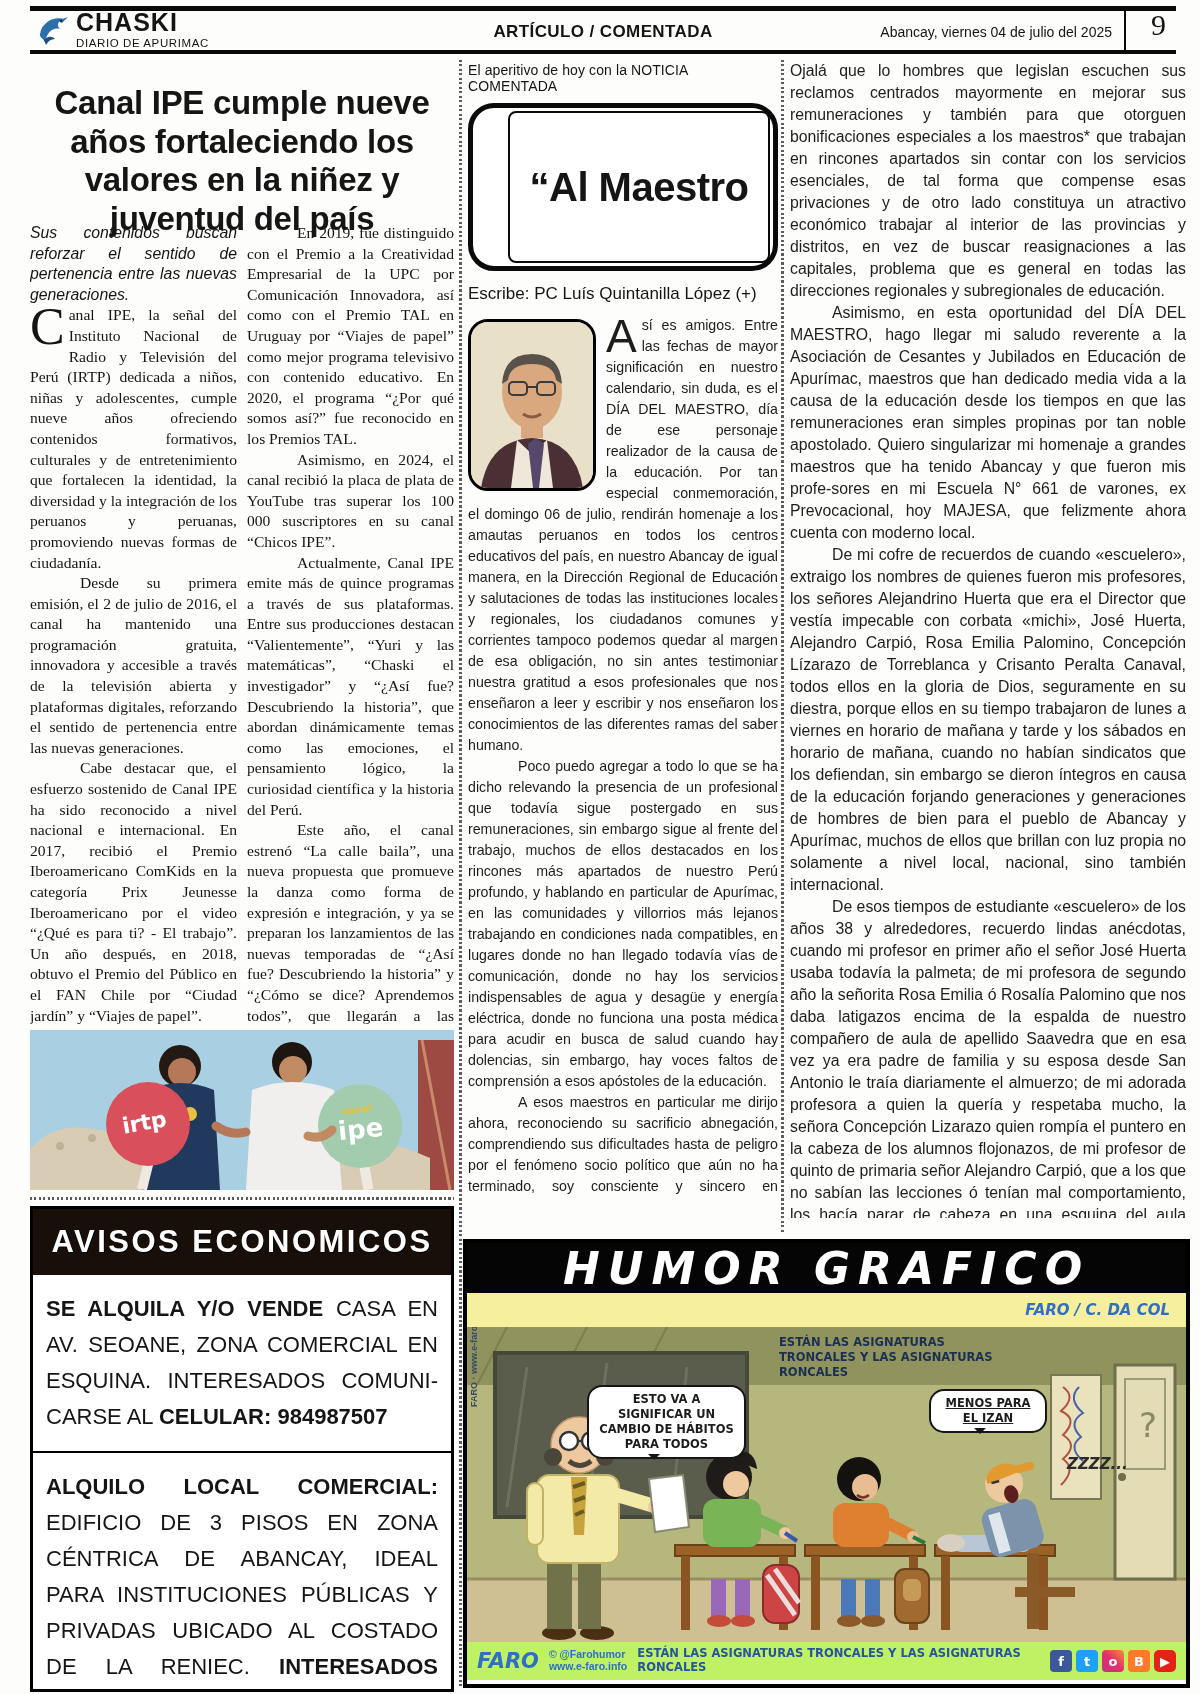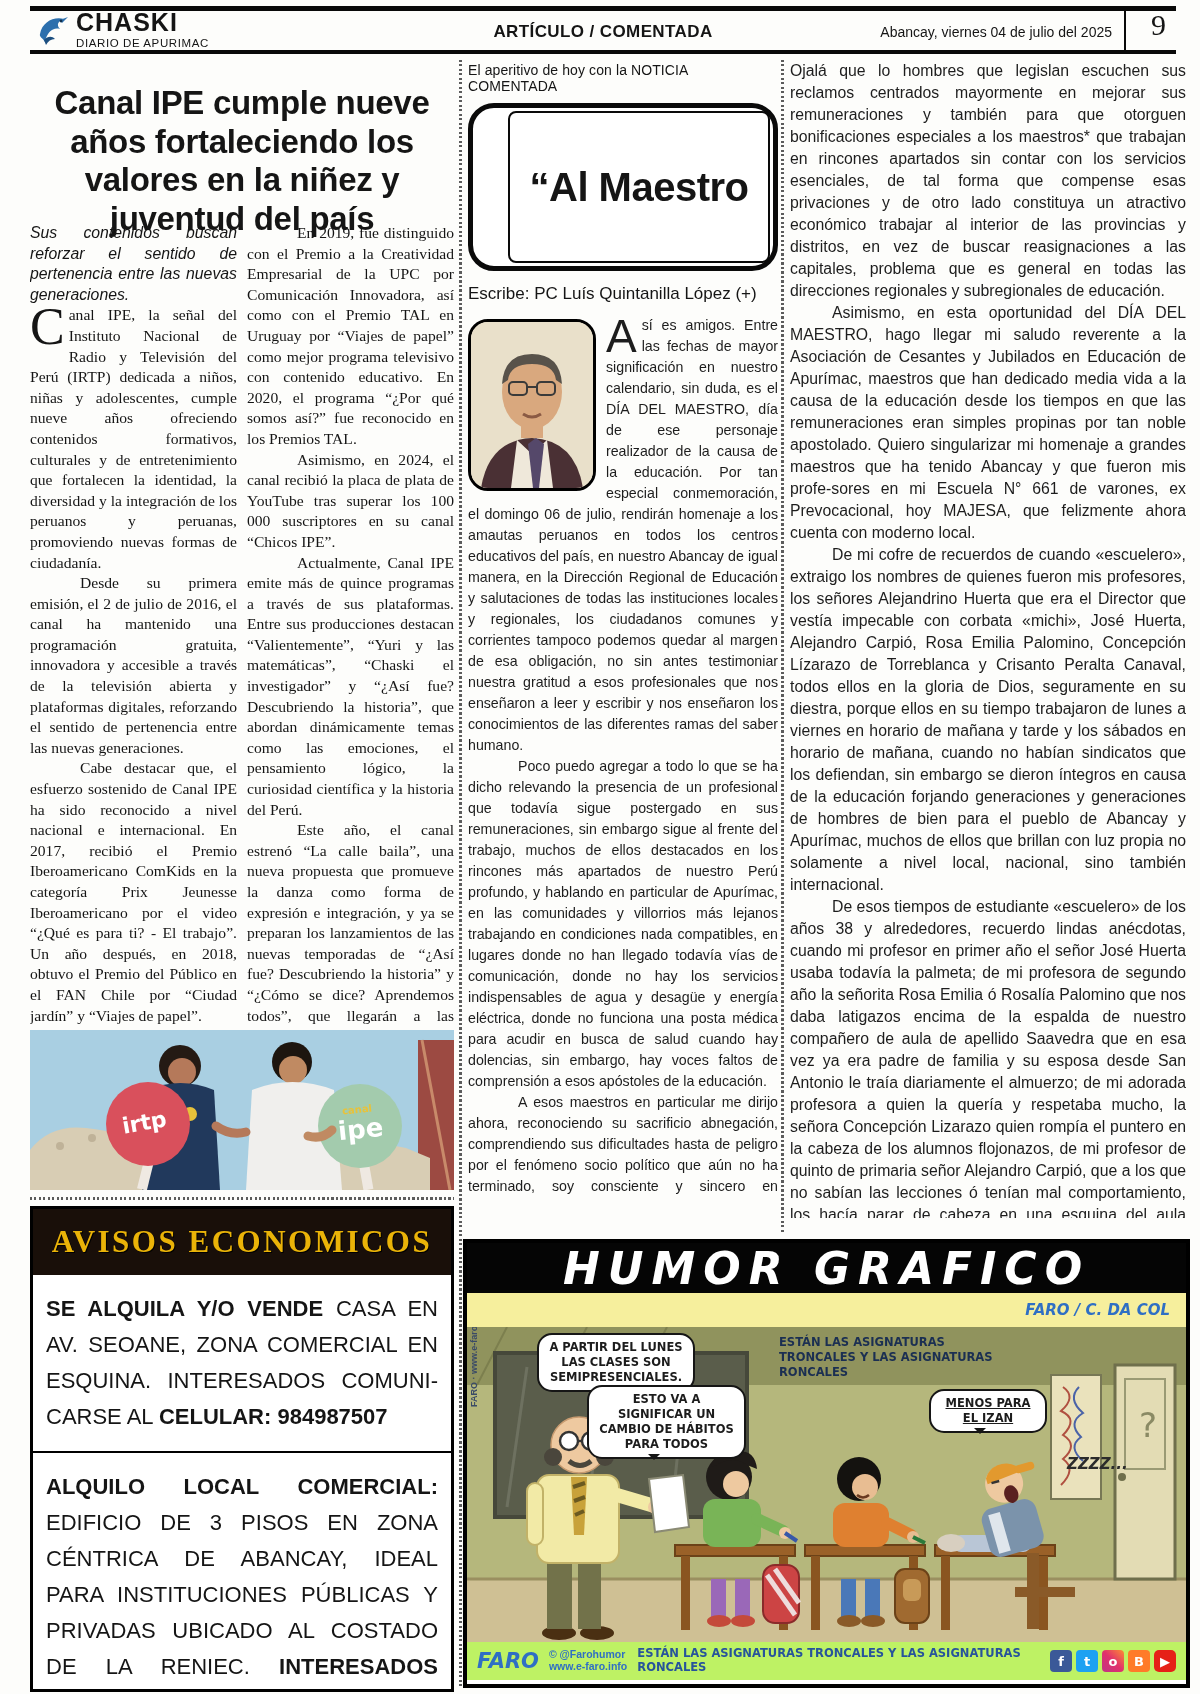--- a/index.html
+++ b/index.html
@@ -41,21 +41,21 @@
   .indent { text-indent:50px; }
   .dropcap-serif { float:left; font-size:52px; line-height:40px; padding:2px 4px 0 0; font-family:"Liberation Serif",serif; }
   .dropcap-sans { float:left; font-size:46px; line-height:38px; padding:2px 5px 0 0; font-family:"Liberation Sans",sans-serif; }
 
   .la-photo { position:absolute; top:970px; left:0; width:424px; height:160px; overflow:hidden; background:#a9cfe2; }
   .sign-label { position:absolute; color:#fff; font-weight:bold; font-family:"DejaVu Sans",sans-serif; }
 
   
   .avisos { left:30px; top:1206px; width:424px; height:486px; border:3px solid #000; background:#fff; }
   .avisos-band { height:66px; background:#190f09; display:flex; align-items:center; justify-content:center; }
-  .avisos-title { color:#eab308; font-family:Liberation Serif, serif; font-weight:bold; font-size:31px; letter-spacing:2.5px; text-shadow:1px 1px 0 #000; }
+  .avisos-title { color:#ffffff; font-family:Liberation Sans, sans-serif; font-weight:bold; font-size:31px; letter-spacing:2.5px; text-shadow:1px 1px 0 #000; }
   .ad { padding:16px 13px 10px 13px; font-size:22px; line-height:36px; text-align:justify; font-family:"Liberation Sans",sans-serif; }
   .ad b { font-weight:bold; }
   .ad-divider { height:2px; background:#000; margin:6px 0 0 0; }
 
   
   .mid { left:468px; top:62px; width:310px; }
   .kicker { font-size:14px; letter-spacing:.1px; }
   .mid-titlebox { margin-top:9px; height:168px; border:5px solid #0a0a0a; border-radius:26px; position:relative; background:#fff; }
   .mid-titlebox .inner { position:absolute; inset:3px; border:2px solid #0a0a0a; border-radius:8px; display:flex; flex-direction:column; align-items:center; justify-content:center;margin-left:32px; }
   .mid-title-line { font-size:40px; font-weight:bold; line-height:1.25; letter-spacing:-.5px; font-family:"Liberation Sans",sans-serif; }
@@ -320,21 +320,20 @@
             <rect x="524" y="182" width="12" height="40" fill="#dfe6ec"></rect>
             <circle cx="548" cy="156" r="19" fill="#eec9a0"></circle>
             <ellipse cx="552" cy="168" rx="7" ry="9" fill="#5a2020"></ellipse>
             <path d="M532 146 a19 16 0 0 1 32 -4 l8 6 l-40 4 Z" fill="#e2992e"></path>
             <rect x="562" y="142" width="20" height="8" rx="4" fill="#e2992e"></rect>
             <line x1="536" y1="152" x2="544" y2="152" stroke="#333" stroke-width="2.5"></line>
           </g>
         </g>
       </svg>
       <div class="side-credit">FARO · www.e-faro.info</div>
-      <div class="bubble" style="left:70px; top:6px; width:158px;">A PARTIR DEL LUNES LAS CLASES SON SEMIPRESENCIALES.</div>
       <div class="bubble" style="left:120px; top:58px; width:159px;">ESTO VA A SIGNIFICAR UN CAMBIO DE HÁBITOS PARA TODOS</div>
       <div class="scene-caption" style="left:312px; top:8px; width:220px;">ESTÁN LAS ASIGNATURAS TRONCALES Y LAS ASIGNATURAS RONCALES</div>
       <div class="bubble" style="left:462px; top:62px; width:118px;text-decoration:underline;">MENOS PARA EL IZAN</div>
       <div class="zzz" style="left:600px; top:128px;">ZZZZ...</div>
     </div>
     <div class="humor-footer">
       <span class="faro-logo">FARO</span>
       <span class="faro-meta">
         <span>© @Farohumor</span>
         <span>www.e-faro.info</span>

